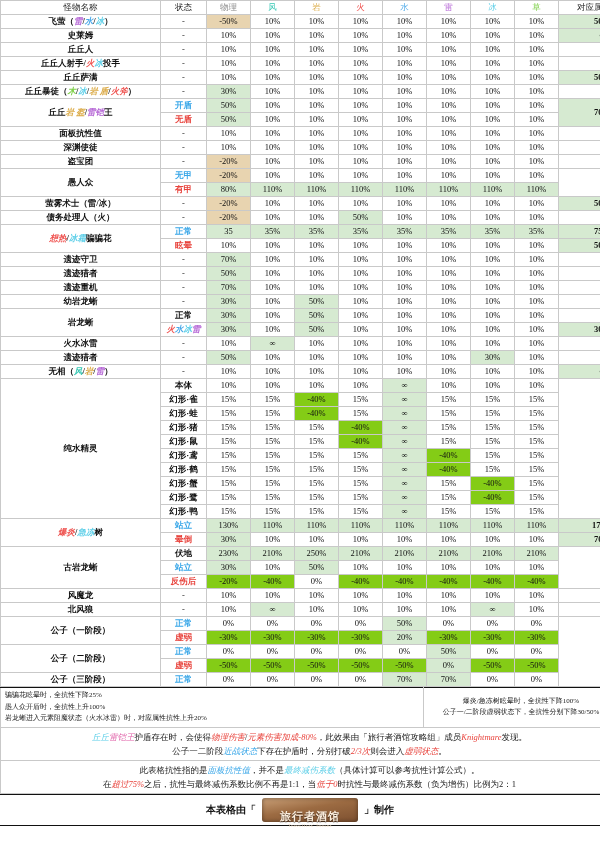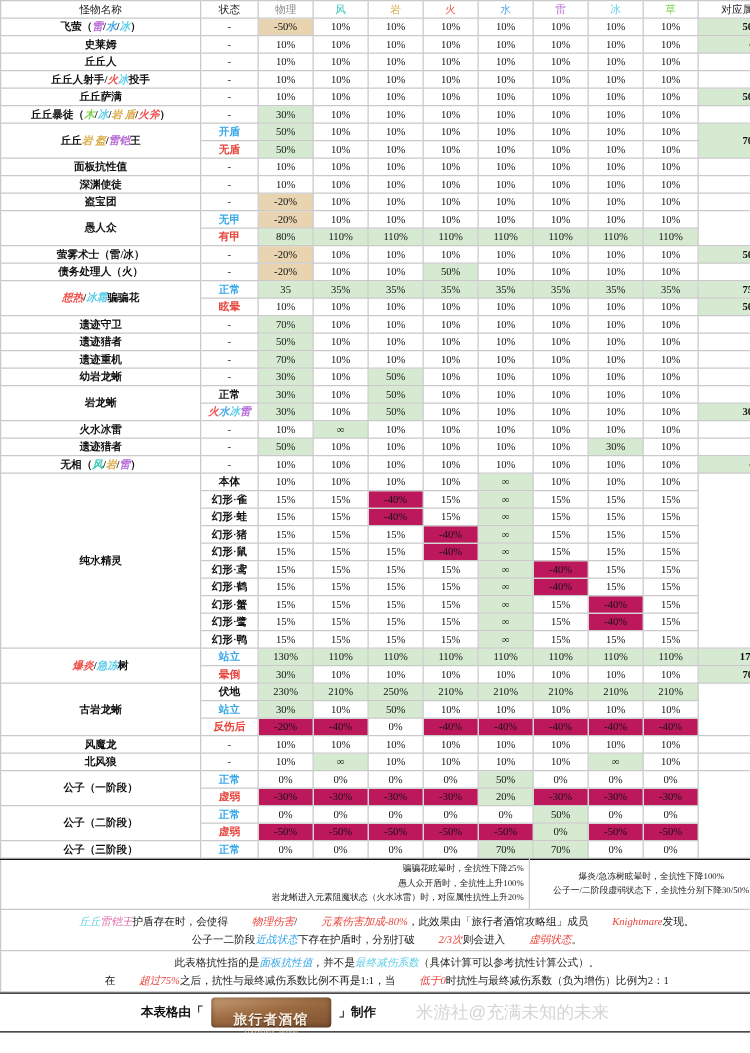--- a/index.html
+++ b/index.html
@@ -47,49 +47,49 @@
   td.name{font-size:10px;font-weight:bold;color:#111;}
   td.state{font-size:9px;font-weight:bold;}
   td.resv{font-size:9.5px;color:#111;}
 
   
   tr.grp > td{border-top:1.2px solid #333;}
   tr.sub  > td{border-top:0.5px solid #dcdcdc;}
 
   
   .hi{background:#d6ead1;}        
-  .lo{background:#be185d;margin-top:40px;}
+  .lo{background:#84cc16;margin-top:40px;}
   .phys-lo{background:#e8d4b0;}
 
   
   .e-phys{color:#8a8a8a;}
   .e-anemo{color:#37c8b4;}
   .e-geo{color:#dcac4a;text-align:center;}
   .e-pyro{color:#ef5350;}
   .e-hydro{color:#4aa8e8;}
   .e-electro{color:#b667d6;}
   .e-cryo{color:#5ecfe8;}
   .e-dendro{color:#7fd04a;}
   .e-dash{color:#444;}
   .c-blue{color:#37a6e8;}
-  .c-red{color:#e8433c;padding-left:19px;}
+  .c-red{color:#e8433c;}
   .c-pink{color:#e060a8;}
   .c-black{color:#111;}
   .c-gold{color:#d6a63c;margin-left:27px;}
   .c-green{color:#7fd04a;}
   .c-purple{color:#b667d6;}
   .c-cyan{color:#5ecfe8;}
 
   td.resbox{font-size:10px;font-weight:bold;color:#111;}
 
   
   .notes{width:600px;border-collapse:collapse;table-layout:fixed;}
   .notes td{border:0.5px solid #c9c9c9;padding:2px 4px;vertical-align:middle;}
   .notes tr.n1 td{border-top:1.5px solid #111;}
-  .note-l{width:414px;text-align:right;font-size:7px;line-height:11.5px;}
+  .note-l{width:414px;text-align:left;font-size:7px;line-height:11.5px;}
   .note-r{width:186px;text-align:center;font-size:7px;line-height:11.5px;}
   .wide-note{text-align:center;font-size:8.5px;line-height:14px;}
   .wide-note.red{border-top:1.2px solid #333;}
 
   
   .footer{
     width:600px;height:32px;border-top:1.5px solid #111;border-bottom:1.5px solid #111;
     display:flex;align-items:center;justify-content:center;box-sizing:border-box;
   }
   .foot-inner{display:flex;align-items:center;gap:6px;}
@@ -750,17 +750,16 @@
     </table>
 
   <div class="footer">
     <div class="foot-inner">
       <span class="foot-txt">本表格由「</span>
       <span class="logo">
         <span class="logo-cn">旅行者酒馆</span>
         <span class="logo-en">Travellers' Invent</span>
       </span>
       <span class="foot-txt">」制作</span>
-      <span class="watermark">米游社@充满未知的未来</span>
     </div>
   </div>
 
 </div>
 
 </body></html>

